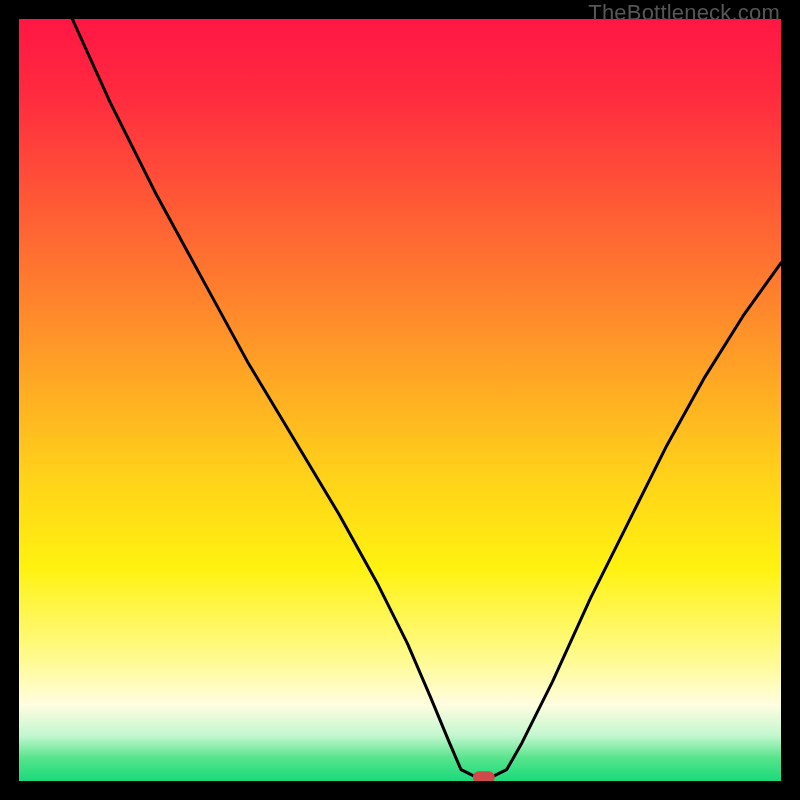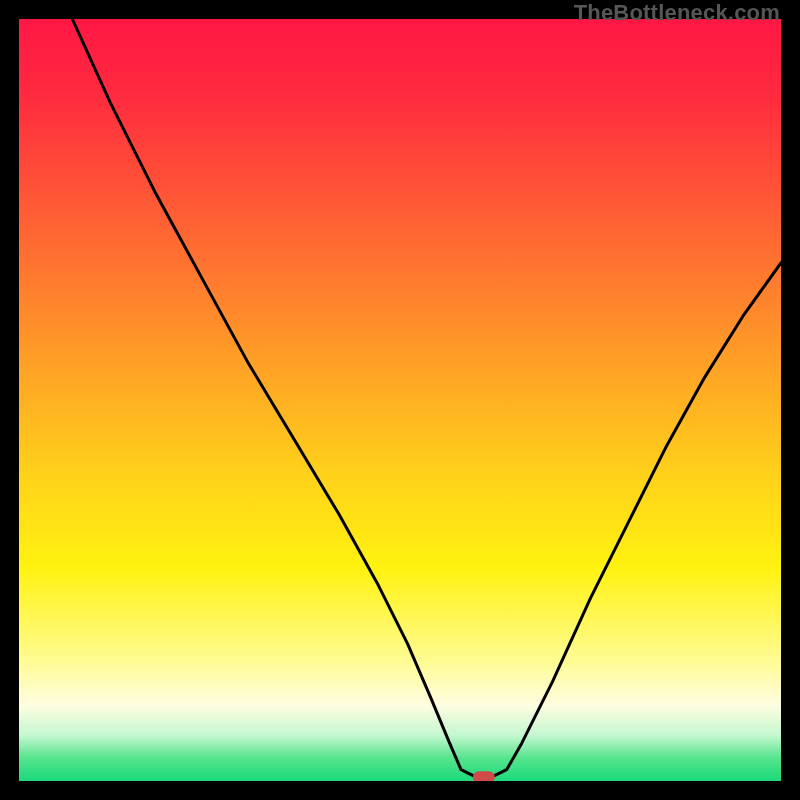--- a/index.html
+++ b/index.html
@@ -22,21 +22,21 @@
     top: 19px;
     width: 762px;
     height: 762px;
   }
   .watermark {
     position: absolute;
     top: 0;
     right: 20px;
     font-family: Arial, Helvetica, sans-serif;
     font-size: 22px;
-    font-weight: bold;
+    font-weight: normal;
     color: #565656;
     letter-spacing: 0.2px;
   }
 </style>
 </head>
 <body>
 <div class="frame">
 
   <svg class="plot" viewBox="0 0 762 762" preserveAspectRatio="none">
     <defs>

